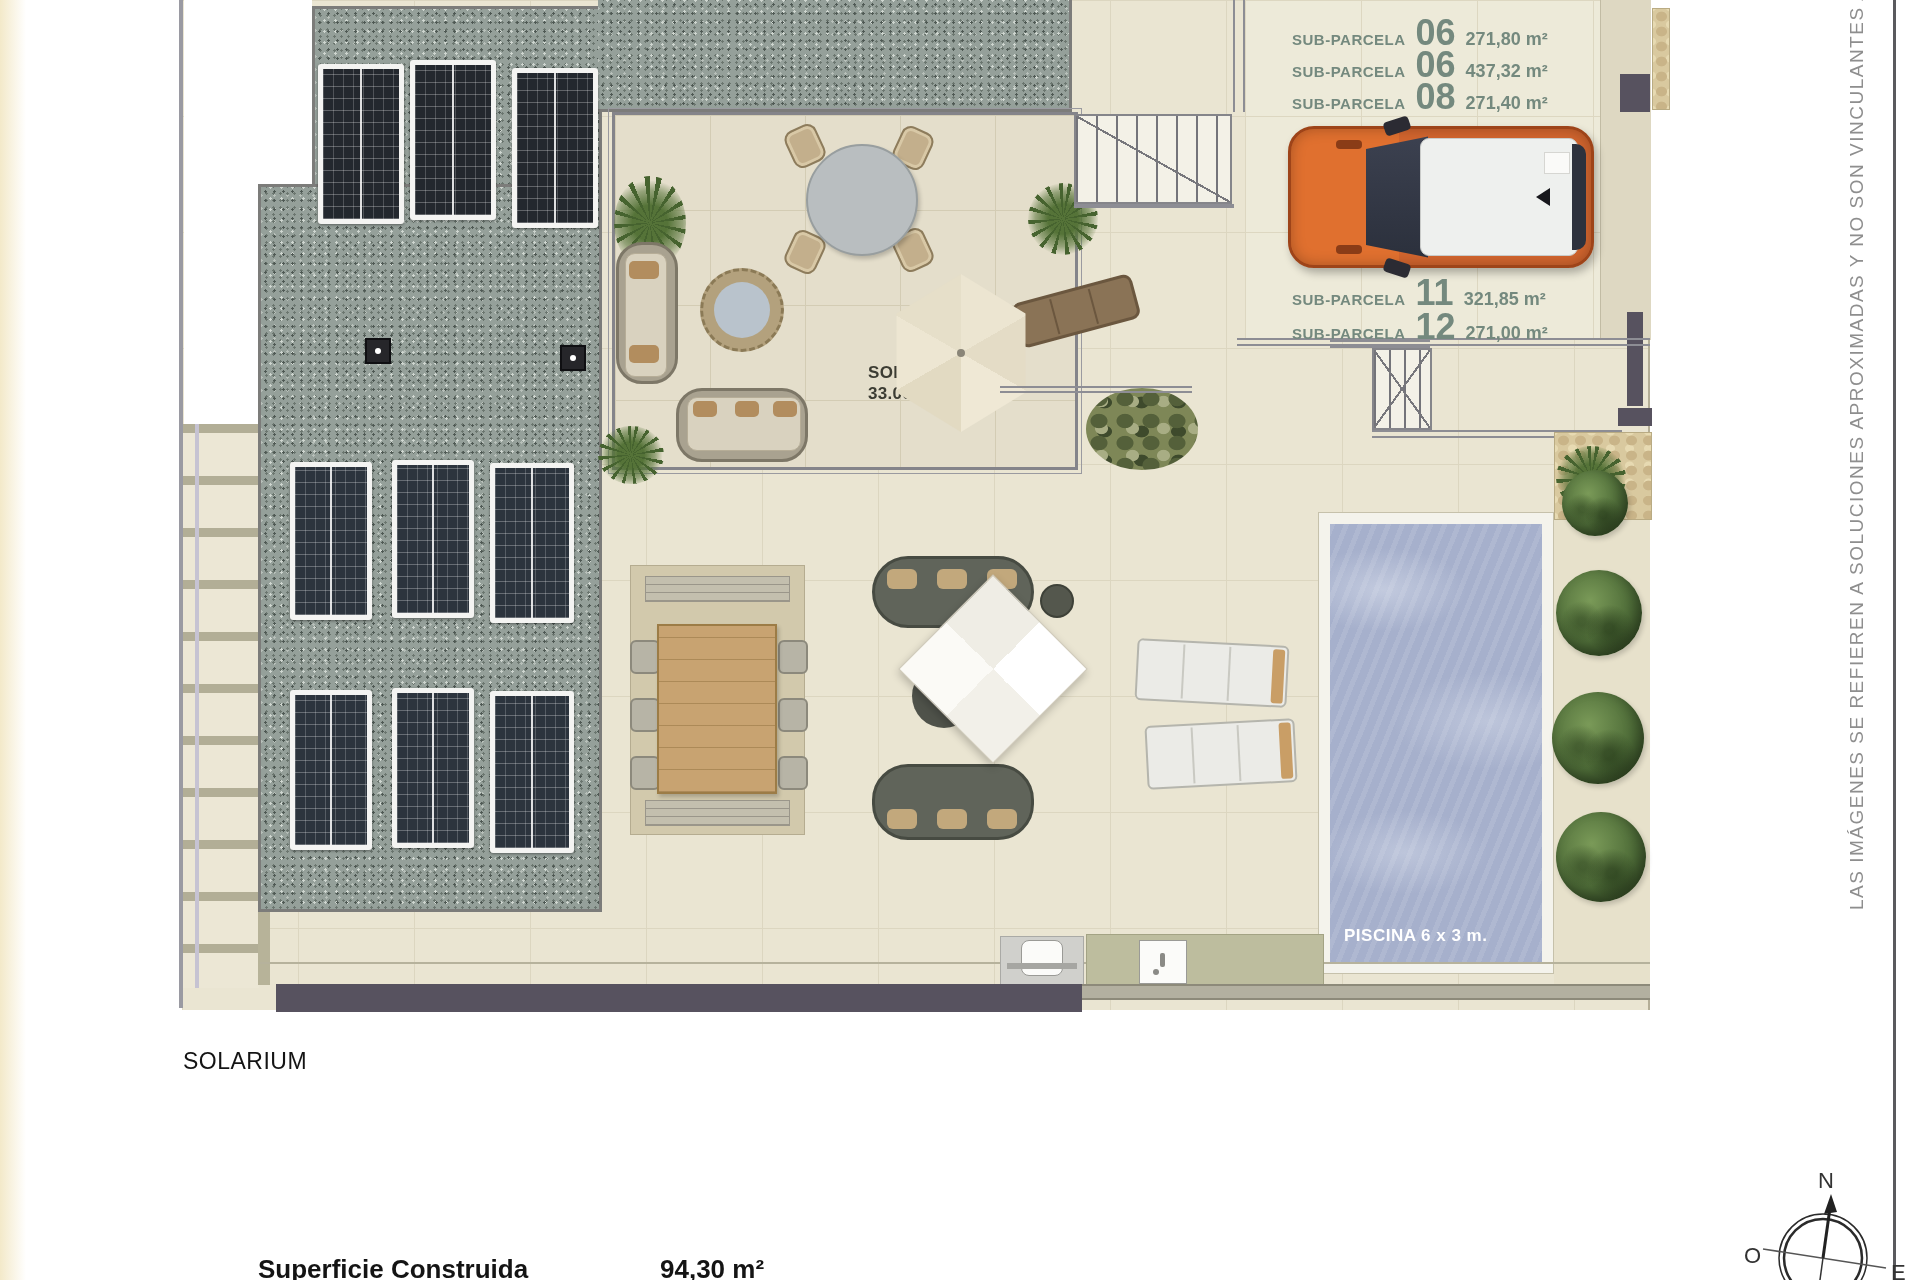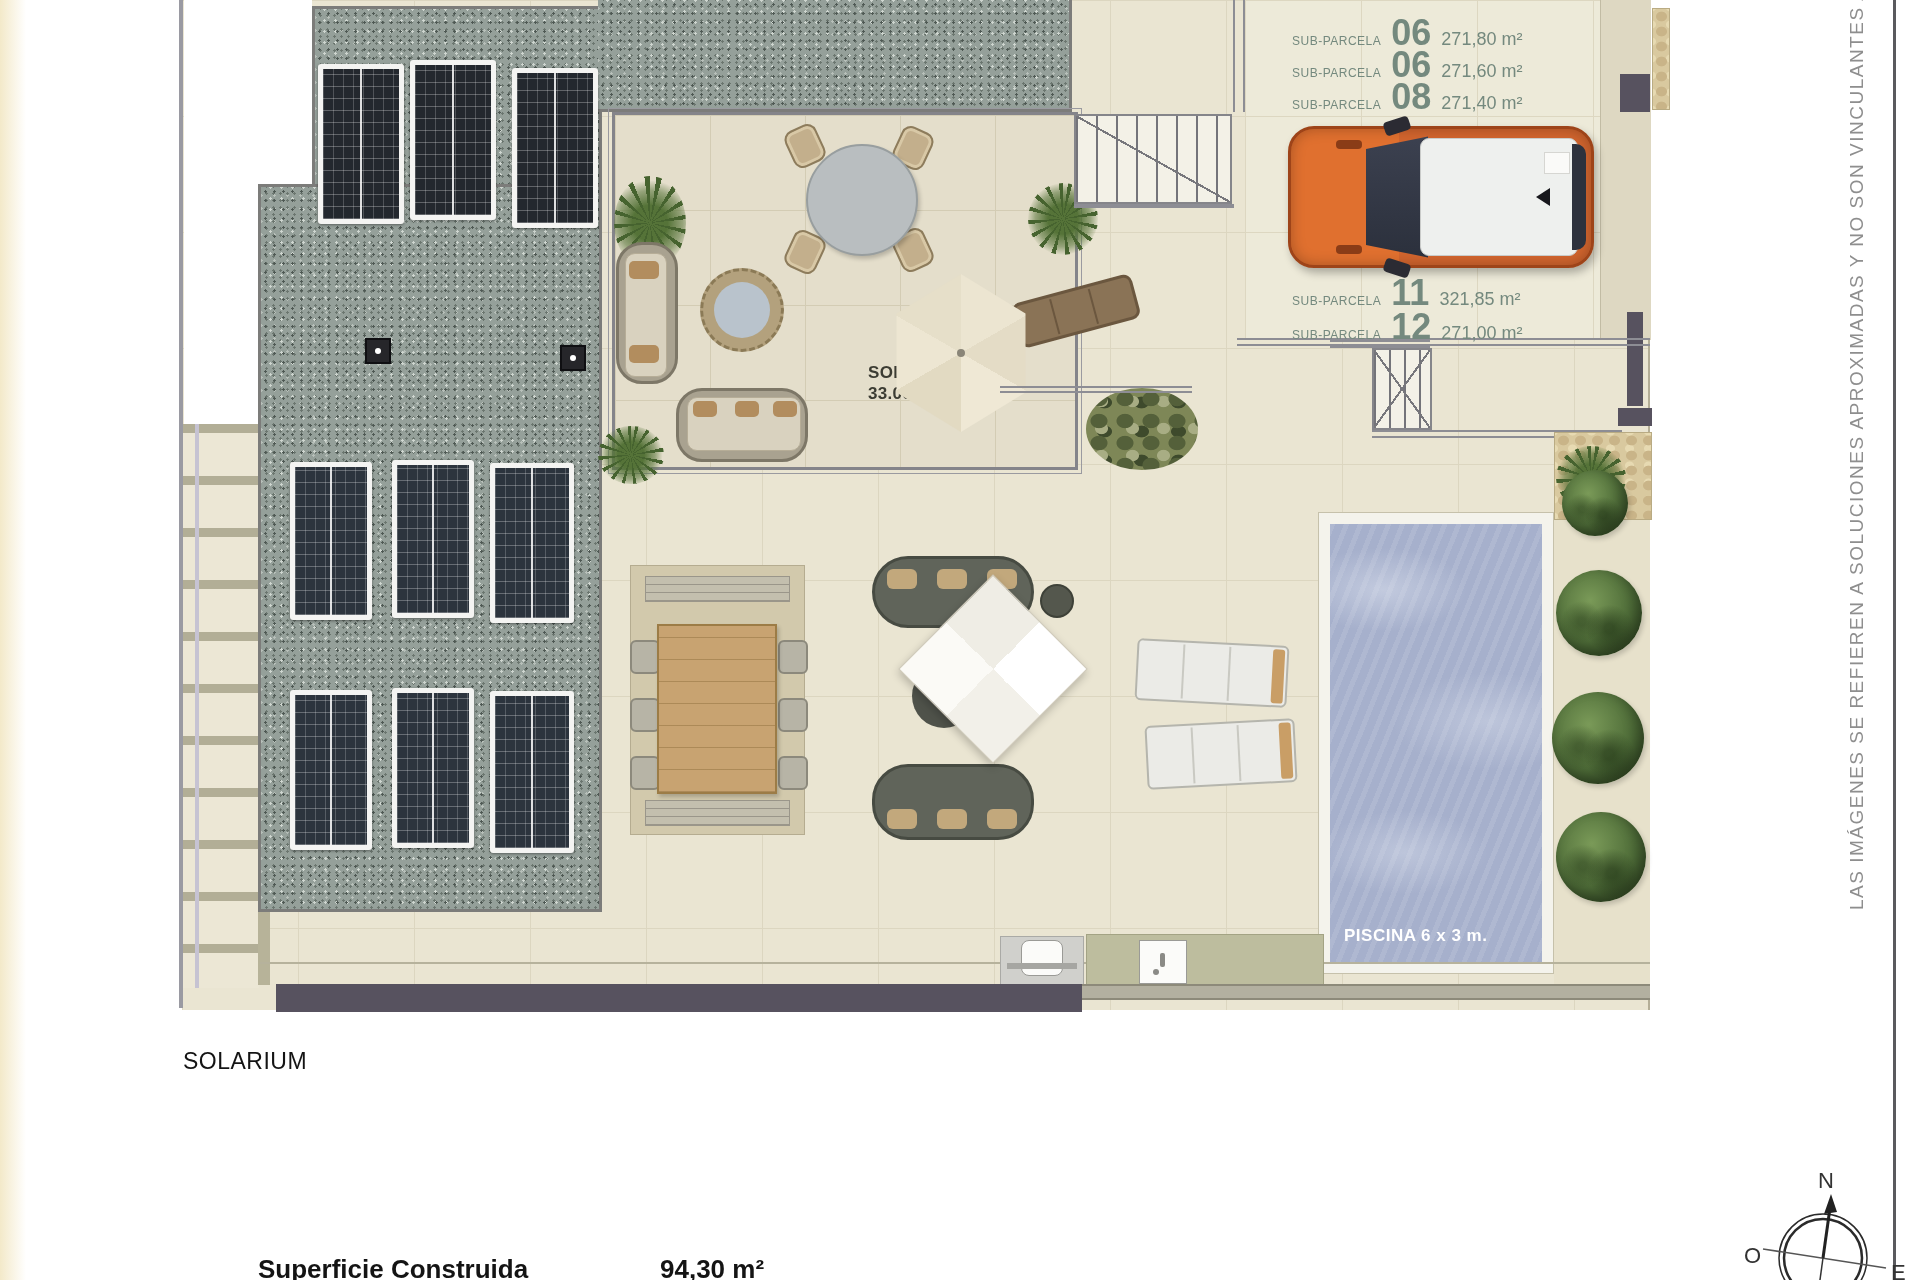--- a/index.html
+++ b/index.html
@@ -97,23 +97,23 @@
   .pebbles{background-color:#d9c99f;
     background-image:radial-gradient(#c9b488 5px,transparent 6px),radial-gradient(#e7dab2 4px,transparent 5px);
     background-size:17px 15px,19px 17px;background-position:0 0,8px 7px;border:1px solid #b9ab83;}
 
   
   .walkway{background-color:#ece7d5;
     background-image:repeating-linear-gradient(180deg,#b2ae96 0 9px,transparent 9px 52px);}
 
   
   .sp-row{display:flex;align-items:baseline;gap:10px;color:var(--parcel-green,#74897e);white-space:nowrap;}
-  .sp-label{font-size:12px;font-weight:normal;letter-spacing:.5px;}
+  .sp-label{font-size:15px;font-weight:bold;letter-spacing:.5px;}
   .sp-num{font-size:36px;font-weight:bold;}
-  .sp-area{font-size:18px;font-weight:normal;}
+  .sp-area{font-size:18px;font-weight:bold;}
   .solarium-note{color:#3c3c33;font-size:17px;font-weight:bold;line-height:1.25;letter-spacing:.3px;}
   .pool-label{position:absolute;left:14px;bottom:16px;color:#fff;font-size:17px;font-weight:bold;letter-spacing:.5px;}
   .floor-label{font-size:23px;color:#141414;letter-spacing:.5px;}
   .big-title{font-size:58px;font-weight:bold;color:var(--title-green,#1d3f28);letter-spacing:1px;white-space:nowrap;}
   .surface-row{font-size:26px;font-weight:bold;color:#141414;white-space:nowrap;}
   .side-note{writing-mode:vertical-rl;transform:rotate(180deg);font-size:19px;color:#8e8e8e;
     letter-spacing:1.5px;white-space:nowrap;}
   .car-part{position:absolute;}
 </style>
 </head>
@@ -241,21 +241,21 @@
   </div>
 
   <div class="a sp-row" style="left:1292px;top:12px;">
     <span class="sp-label">SUB-PARCELA</span>
     <span class="sp-num">06</span>
     <span class="sp-area">271,80 m²</span>
   </div>
   <div class="a sp-row" style="left:1292px;top:44px;">
     <span class="sp-label">SUB-PARCELA</span>
     <span class="sp-num">06</span>
-    <span class="sp-area">271,60 m²</span>
+    <span class="sp-area">437,32 m²</span>
   </div>
   <div class="a sp-row" style="left:1292px;top:76px;">
     <span class="sp-label">SUB-PARCELA</span>
     <span class="sp-num">08</span>
     <span class="sp-area">271,40 m²</span>
   </div>
   <div class="a sp-row" style="left:1292px;top:272px;">
     <span class="sp-label">SUB-PARCELA</span>
     <span class="sp-num">11</span>
     <span class="sp-area">321,85 m²</span>

